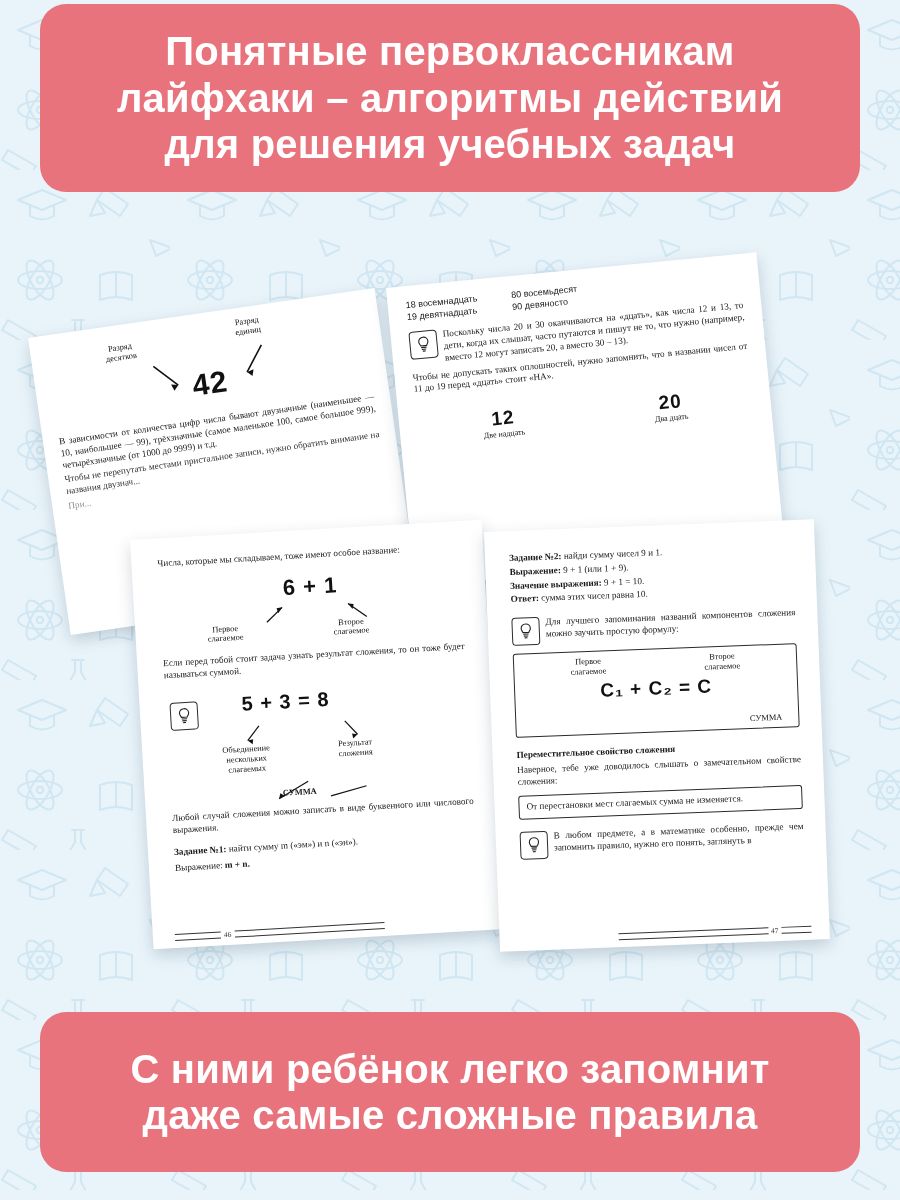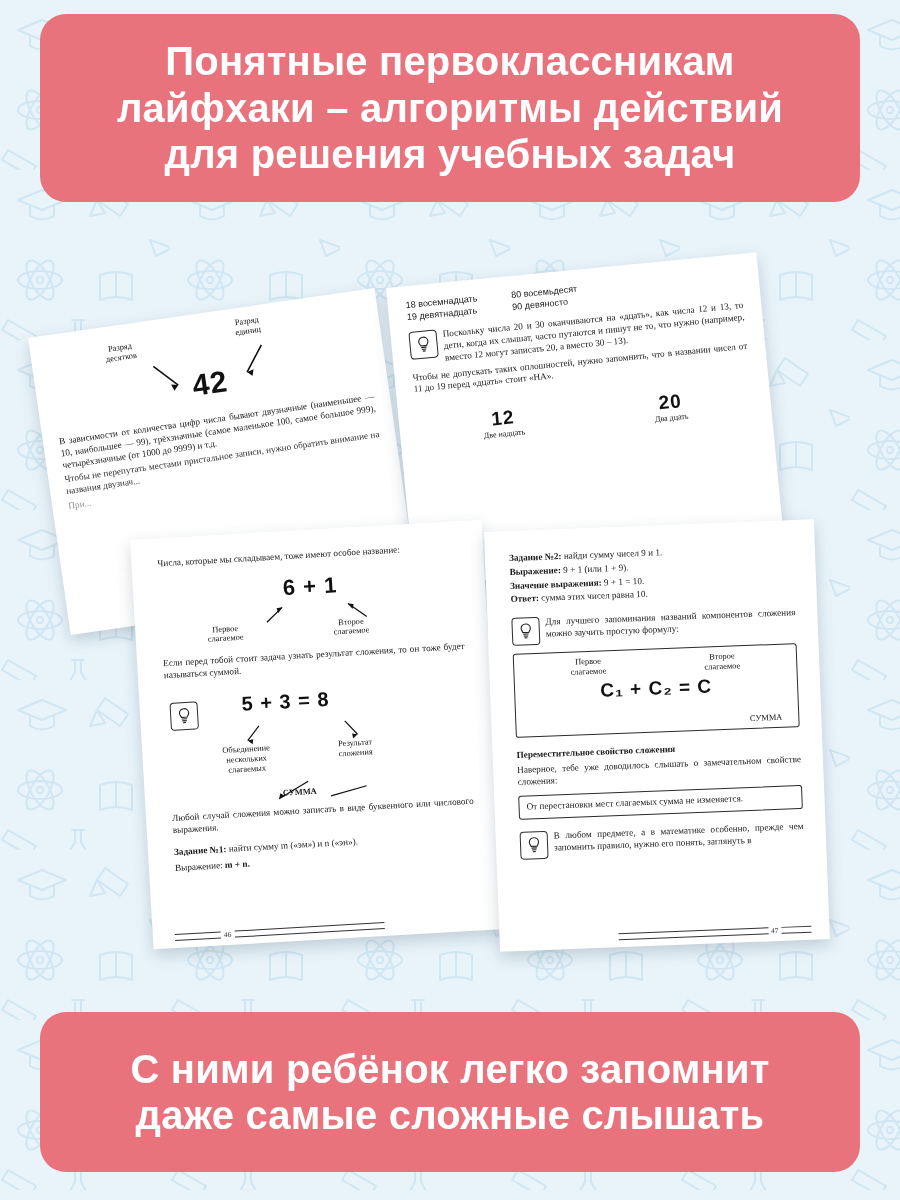--- a/index.html
+++ b/index.html
@@ -27,21 +27,21 @@
     display:flex;align-items:center;justify-content:center;
     text-align:center;
     color:#ffffff;
   }
   .banner .banner-text{
     font-size:40px;line-height:1.16;font-weight:bold;
     letter-spacing:.2px;
     padding:0 18px;
     white-space:pre-line;
   }
-  #banner-top{top:14px;height:188px;}
+  #banner-top{top:4px;height:188px;}
   #banner-bottom{top:1012px;height:160px;}
 
   
   #book-photo{
     position:absolute;left:0;top:210px;width:900px;height:810px;z-index:3;
   }
 
   .page{
     position:absolute;
     background:#ffffff;
@@ -344,14 +344,14 @@
         <span class="pnum">47</span>
         <div class="pencil-line" style="width:30px;"></div>
       </div>
     </div>
   </div>
 
 </div>
 
 <div id="banner-bottom" class="banner">
   <div class="banner-text">С ними ребёнок легко запомнит
-даже самые сложные слышать</div>
+даже самые сложные правила</div>
 </div>
 
 </body></html>

